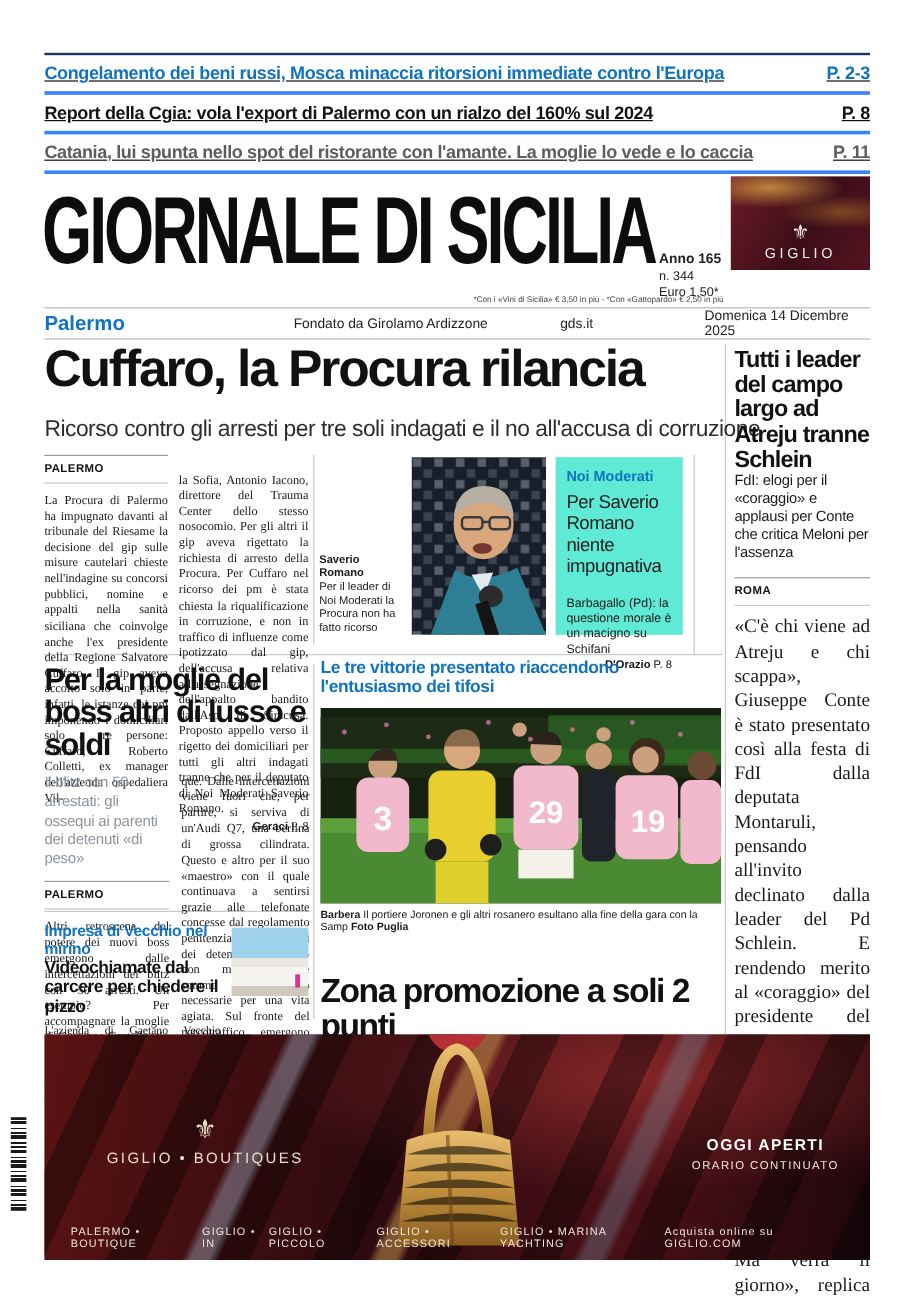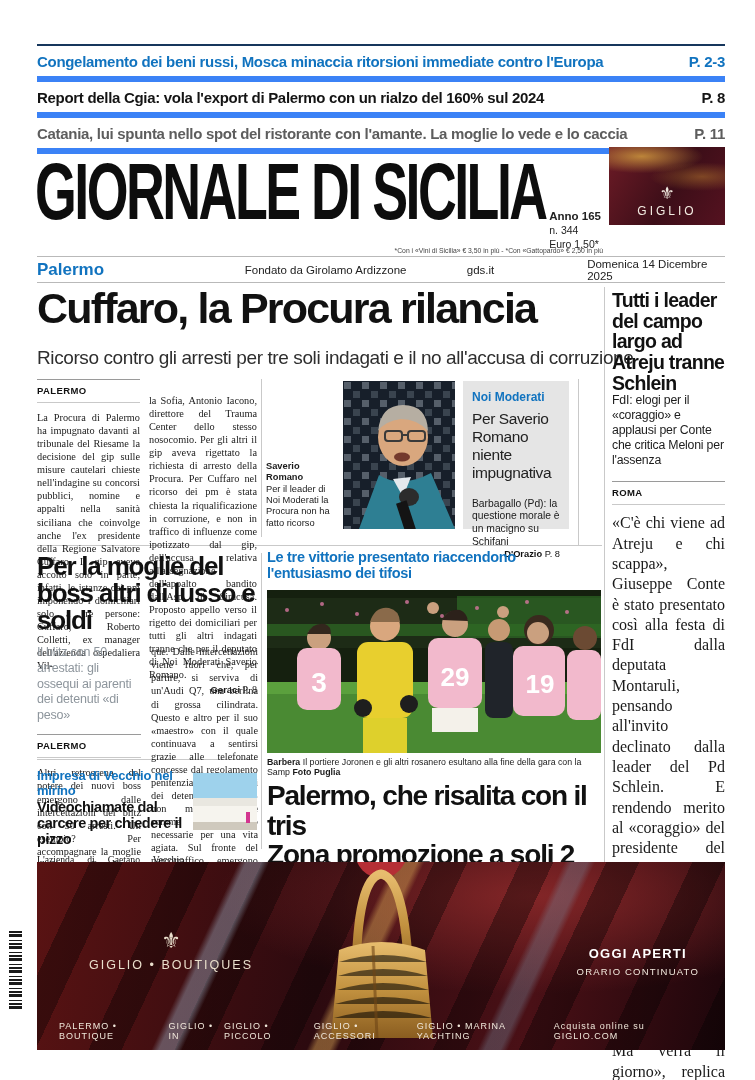--- a/index.html
+++ b/index.html
@@ -2,22 +2,22 @@
 <html><head>
 <meta charset="utf-8">
 <style>
   html,body { margin:0; padding:0; background:#e8e8e8; }
   .page { position:relative; width:755px; height:1080px; background:#fff; margin:0 auto;
           font-family:"Liberation Sans",sans-serif; color:#111; overflow:hidden; }
 
   
   .top-strip { position:absolute; left:37px; width:688px; top:44px; border-top:2px solid #16365c; }
   .strip-row { display:flex; justify-content:space-between; align-items:center;
-               padding:7px 0 6px; border-bottom:6px solid #3b82f6;
-               font-weight:bold; font-size:15px; letter-spacing:-0.3px; }
+               padding:7px 0 6px; border-bottom:3px solid #3b82f6;
+               font-weight:bold; font-size:15px; letter-spacing:-0.3px;text-decoration:underline; }
   .c-blue { color:#1173bf; } .c-dark { color:#141414; } .c-gray { color:#5d5d5d; }
 
   
   .masthead-wrap { position:absolute; left:35px; top:146px; width:575px; height:78px; overflow:visible; }
   .masthead-title { font-weight:800; font-size:64px; letter-spacing:-3px; white-space:nowrap;
                     transform:scale(0.84,1.24); transform-origin:0 0; color:#0d0d0d; }
   .giglio-box { position:absolute; right:30px; top:147px; width:116px; height:78px;
       background:
         radial-gradient(ellipse 95px 26px at 28% 12%, rgba(206,152,62,.85), rgba(206,152,62,0) 65%),
         radial-gradient(ellipse 80px 22px at 80% 38%, rgba(175,115,45,.55), rgba(175,115,45,0) 65%),
@@ -54,21 +54,21 @@
   .byline { text-align:right; font-family:"Liberation Serif",serif; font-size:10px; margin-top:3px; color:#1a1a1a; }
   .byline b { font-family:"Liberation Sans",sans-serif; font-size:9.5px; }
 
   .lead-col1 { position:absolute; left:0;   top:92px; width:103px; }
   .lead-col2 { position:absolute; left:112px; top:107px; width:108px; }
   .lead-caption { position:absolute; left:229px; top:94px; width:70px; height:148px;
                   display:flex; flex-direction:column; justify-content:flex-end;
                   font-size:9.3px; line-height:1.22; color:#1a1a1a; }
   .lead-photo { position:absolute; left:306px; top:94px; width:112px; height:148px; }
   .moderati { position:absolute; left:426px; top:94px; width:106px; height:148px;
-              background:#e5e5e5; padding:9px 9px; box-sizing:border-box; }
+              background:#5eead4; padding:9px 9px; box-sizing:border-box; }
   .box-kicker { color:#1173bf; font-weight:bold; font-size:12px; }
   .moderati .mt { font-size:15.5px; line-height:1.16; letter-spacing:-0.4px; color:#222; margin-top:6px; }
   .moderati .mb { font-size:10.3px; line-height:1.22; margin-top:16px; color:#1a1a1a; }
   .moderati .mby { text-align:right; font-size:9.3px; margin-top:1px; }
   .moderati .mby b { font-size:9.3px; }
 
   
   .boss { position:absolute; left:0; top:266px; width:221px; }
   .boss h2 { margin:0; font-size:26px; font-weight:800; letter-spacing:-1.2px; line-height:1.03; }
   .boss-row { display:flex; gap:10px; margin-top:12px; }
@@ -301,21 +301,21 @@
           <rect x="246" y="56" width="52" height="70" rx="10" fill="#f2b9cc"></rect>
           <text x="273" y="103" text-anchor="middle" font-family="Liberation Sans,sans-serif" font-weight="bold" font-size="26" fill="#ffffff">19</text>
 
           <circle cx="318" cy="48" r="12" fill="#6b4a33"></circle>
           <rect x="300" y="60" width="34" height="70" rx="9" fill="#f2b9cc"></rect>
           <circle cx="166" cy="18" r="6" fill="#caa07f"></circle>
           <circle cx="236" cy="22" r="6" fill="#caa07f"></circle>
         </svg>
       </div>
       <div class="sport-cap"><b>Barbera</b><span> Il portiere Joronen e gli altri rosanero esultano alla fine della gara con la Samp </span><b>Foto Puglia</b></div>
-      <h2><span>Palermo, che risalita con il tris</span><br><span>Zona promozione a soli 2 punti</span></h2>
+      <h2><br><span>Zona promozione a soli 2 punti</span></h2>
       <div class="sport-sub">Il rilancio dei rosanero: Monza sconfitto, classifica più corta in vetta</div>
       <div class="sport-by"><span>A. Arena, Orifici</span> <span class="pg">P. 34-35</span></div>
     </div>
 
     <div class="sidebar">
       <div class="sb-h">Tutti i leader del campo largo ad Atreju tranne Schlein</div>
       <div class="sb-sub">FdI: elogi per il «coraggio» e applausi per Conte che critica Meloni per l'assenza</div>
       <div class="kicker sb-kick">ROMA</div>
       <div class="serif sb-body">«C'è chi viene ad Atreju e chi scappa», Giuseppe Conte è stato presentato così alla festa di FdI dalla deputata Montaruli, pensando all'invito declinato dalla leader del Pd Schlein. E rendendo merito al «coraggio» del presidente del M5s che ha avuto applausi e qualche contestazione. «La sedia vuota è quella di Meloni: da buona padrona di casa, poteva venire. Ma verrà il giorno», replica l'ex premier. E spiega: «L'alleanza con il Pd ci sarà solo con le nostre battaglie nel programma, poi verrà la scelta del candidato». Alla kermesse anche gli altri leader del campo largo da Renzi a Fratoianni e Bonelli, ma non la leader del Pd.</div>
       <div class="sb-p">P. 4</div>

